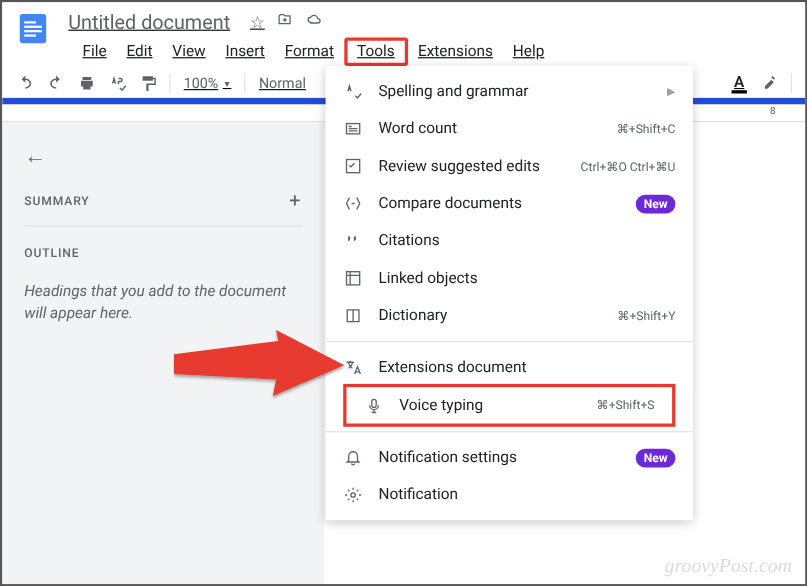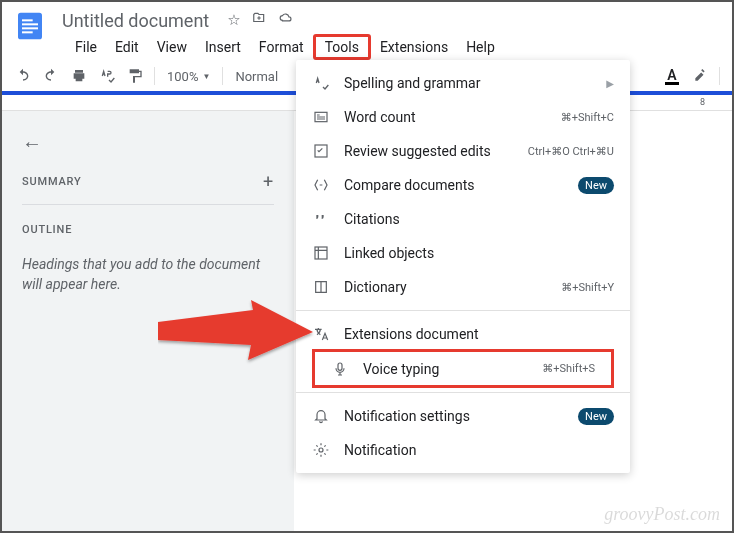--- a/index.html
+++ b/index.html
@@ -7,22 +7,23 @@
       font-family: -apple-system, BlinkMacSystemFont, "Segoe UI", Roboto, Arial, sans-serif;
       background: #f1f3f4;
       width: 734px; height: 533px;
       overflow: hidden;
       position: relative;
       border: 2px solid #555;
     }
     .top-bar {
       background: #fff;
       height: 93px;
-      border-bottom: 4px solid #1d4ed8;
-      position: relative;
+      border-bottom: 6px solid #1d4ed8;
+      position: relative;
+      text-decoration: underline;
     }
     .title-row {
       display: flex;
       align-items: center;
       height: 32px;
       padding: 4px 0 0 8px;
       gap: 8px;
     }
     .docs-logo {
       width: 40px; height: 40px;
@@ -114,21 +115,21 @@
       font-size: 14px;
       color: #202124;
       cursor: pointer;
       gap: 14px;
       position: relative;
     }
     .dd-icon { width: 18px; height: 18px; display: flex; align-items: center; justify-content: center; color: #5f6368; flex-shrink: 0; }
     .dd-label { flex: 1; }
     .dd-hint { font-size: 11px; color: #5f6368; }
     .dd-arrow { font-size: 10px; color: #9aa0a6; }
-    .dd-badge { background: #0c4a6e; color: #fff; font-size: 11px; padding: 2px 7px; border-radius: 9px; font-weight: 400; }
+    .dd-badge { background: #6d28d9; color: #fff; font-size: 11px; padding: 2px 7px; border-radius: 9px; font-weight: 700; }
     .dd-sep { height: 1px; background: #e0e0e0; margin: 6px 0; }
     .dd-item.highlight { border: 3px solid #e63a2f; height: 39px; margin: -2px 16px; }
 
     .arrow-annotation {
       position: absolute;
       left: 156px; top: 298px;
       z-index: 200;
       pointer-events: none;
     }
 

